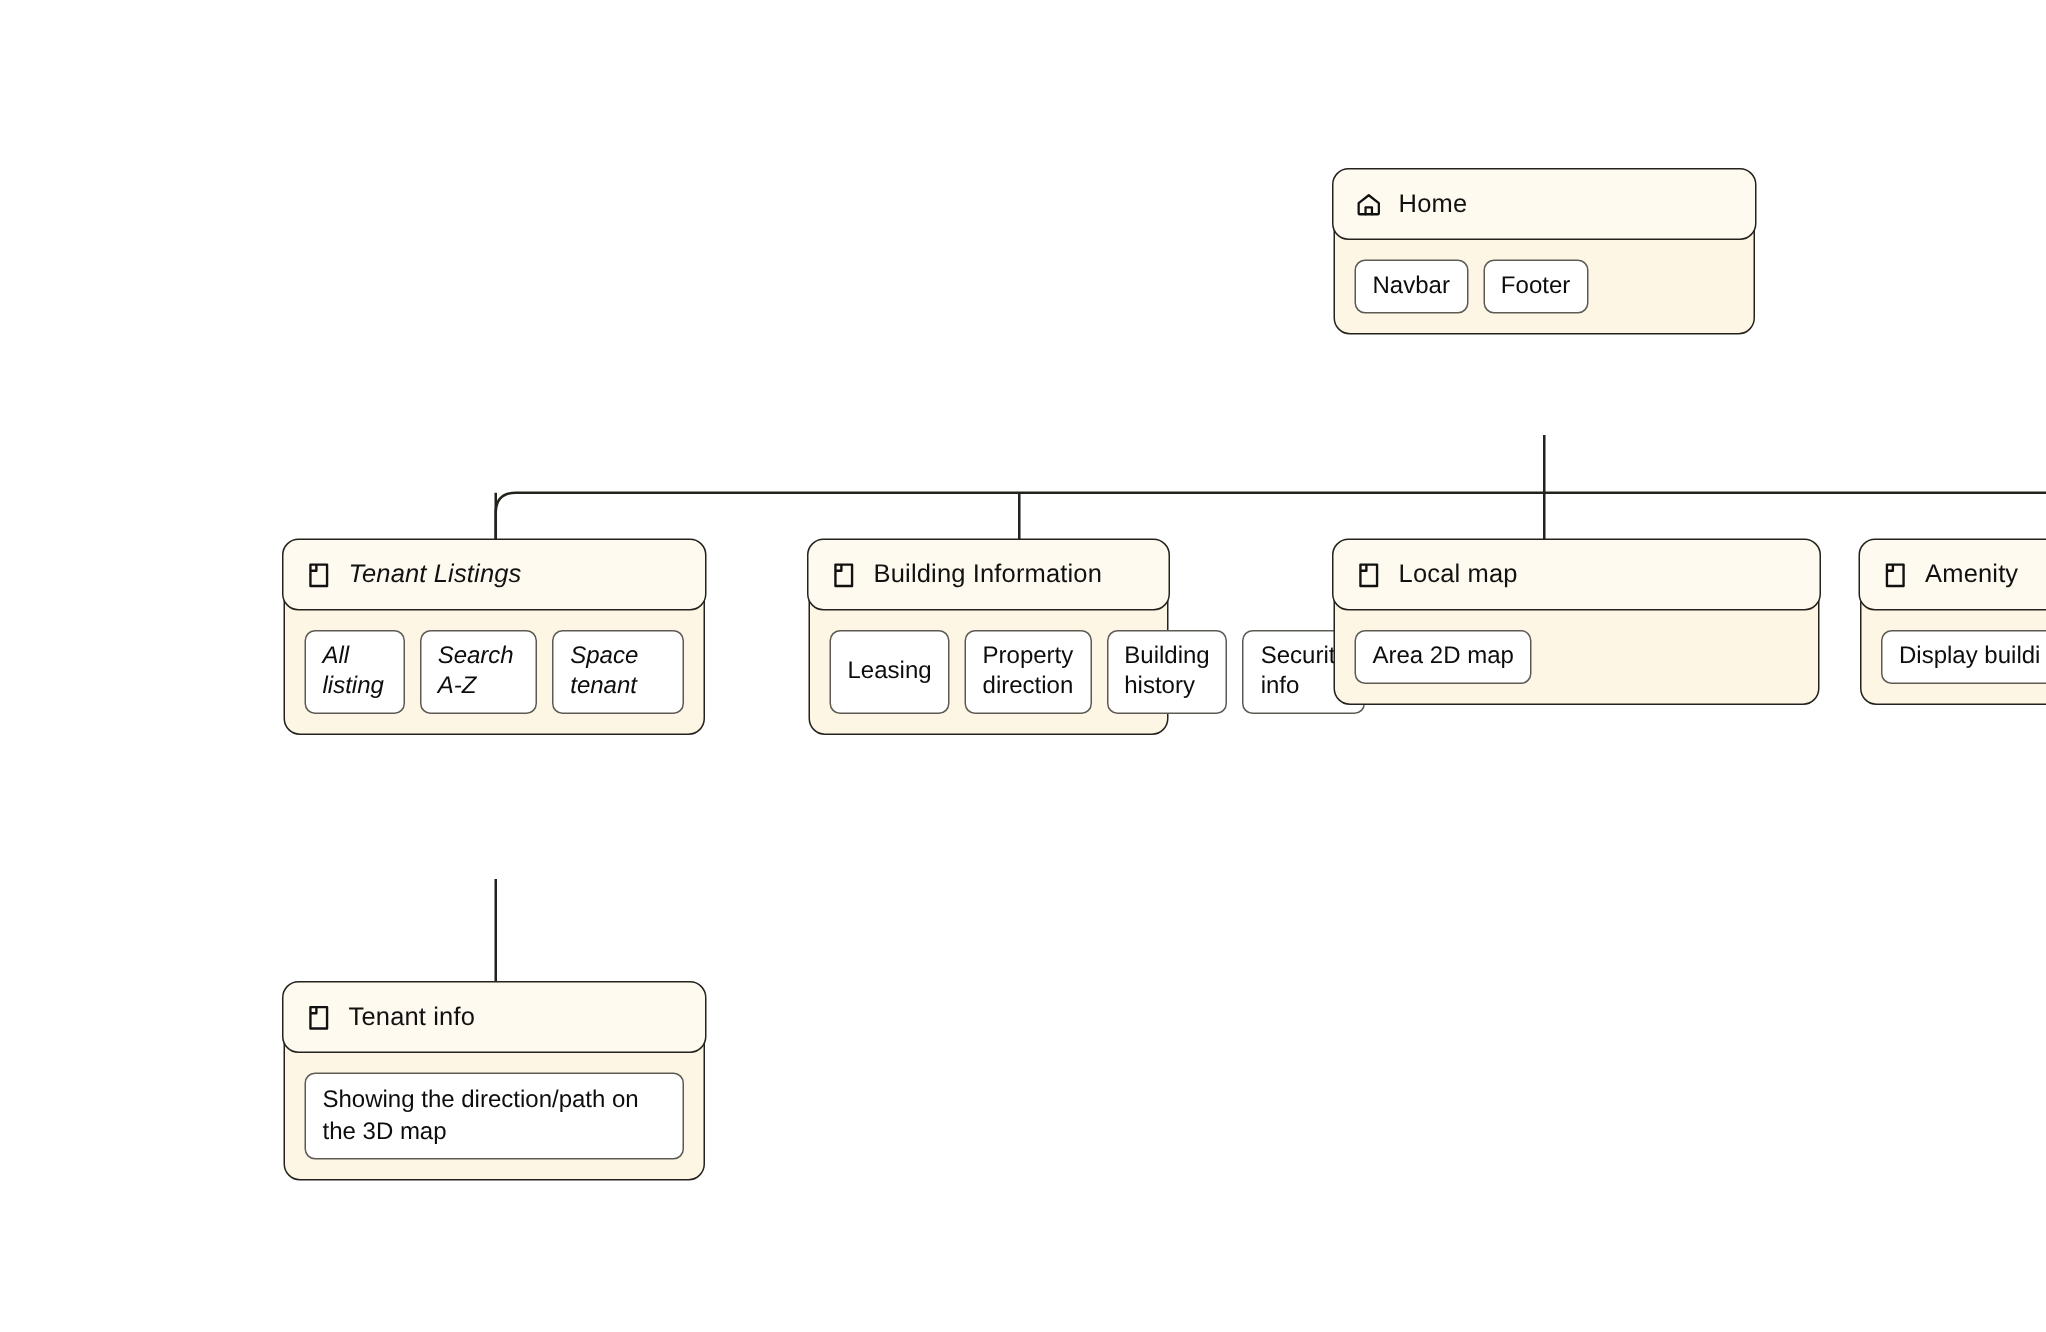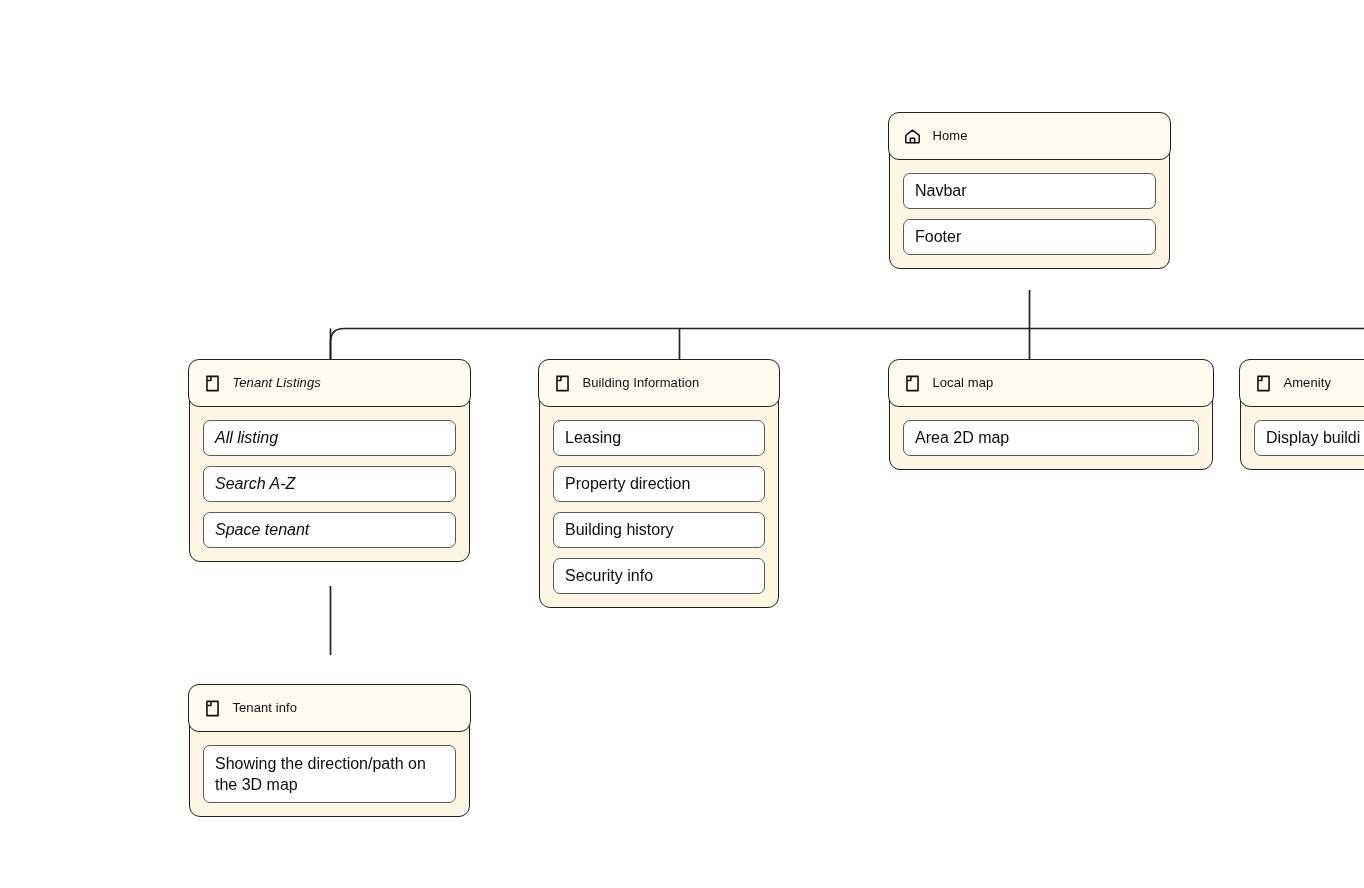--- a/index.html
+++ b/index.html
@@ -50,30 +50,29 @@
     padding: 0 14px;
     gap: 10px;
   }
   .card-header .hicon {
     flex: 0 0 auto;
     width: 19px;
     height: 21px;
     display: block;
   }
   .card-title {
-    font-size: 13px;
+    font-size: 17px;
     line-height: 20px;
     color: #111111;
     letter-spacing: 0.1px;
     white-space: nowrap;
   }
   .card-body {
     padding: 13px 13px 0 13px;
     display: flex;
-    flex-direction: column;
     gap: 10px;
   }
   .item {
     box-sizing: border-box;
     background: #ffffff;
     border: 1.4px solid #5d5a54;
     border-radius: 7px;
     min-height: 36px;
     display: flex;
     align-items: center;
@@ -85,21 +84,21 @@
   .item.two-line {
     line-height: 21px;
   }
 
   
   #card-home            { left: 889px;  top: 113px;  width: 281px; }
   #card-tenant-listings { left: 189px;  top: 360px;  width: 281px; font-style: italic; }
   #card-building-info   { left: 539px;  top: 360px;  width: 240px; }
   #card-local-map       { left: 889px;  top: 360px;  width: 324px; }
   #card-amenity         { left: 1240px; top: 360px;  width: 281px; }
-  #card-tenant-info     { left: 189px;  top: 685px;  width: 281px; }
+  #card-tenant-info     { left: 189px;  top: 655px;  width: 281px; }
 </style>
 </head>
 <body>
 
 <div id="canvas">
 
   <svg id="connectors" viewBox="0 0 1364 888" width="1364" height="888">
     <g fill="none" stroke="#24221d" stroke-width="1.7" stroke-linecap="butt">
 
       <path d="M1029.5,290 L1029.5,328.5"></path>

